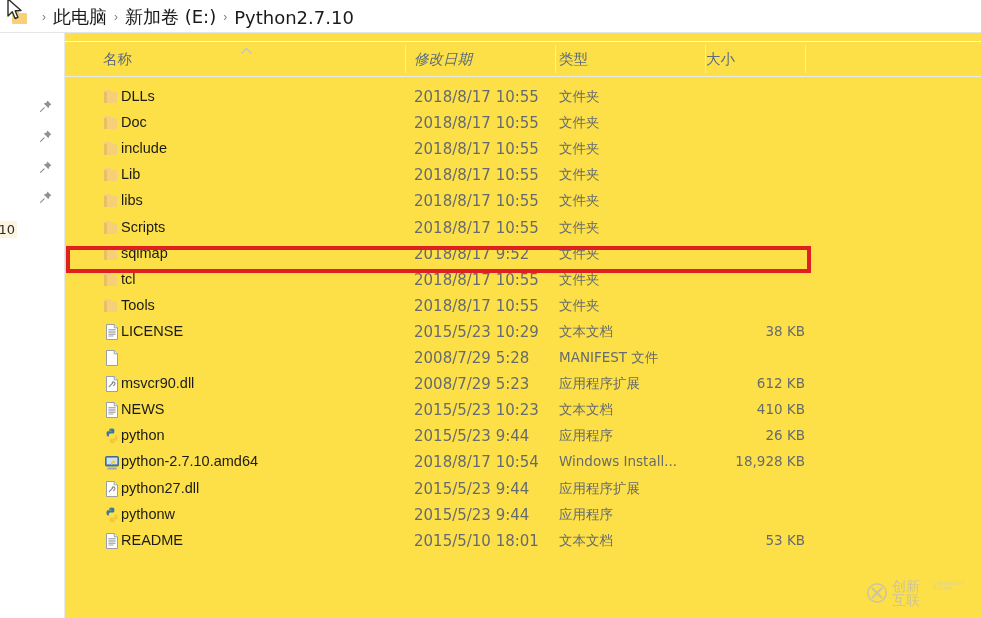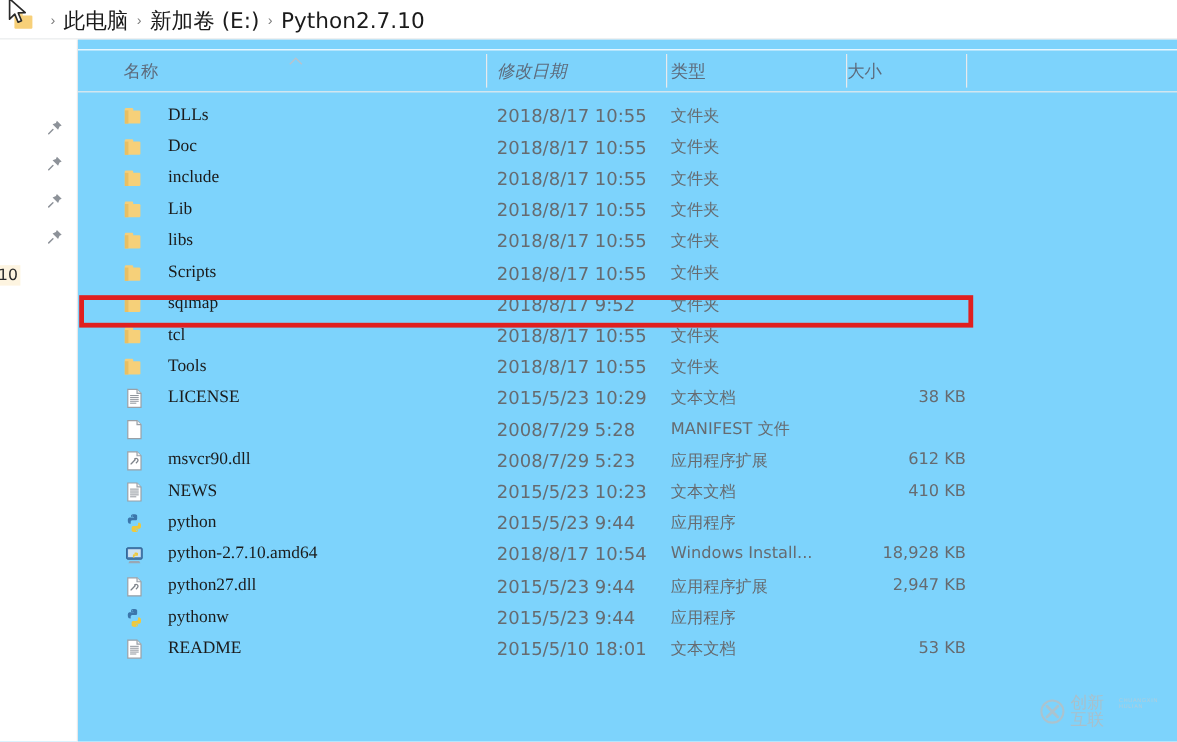--- a/index.html
+++ b/index.html
@@ -64,21 +64,21 @@
     position:absolute;left:-16px;font-size:13px;color:#2b2b2b;white-space:nowrap;
     font-family:"DejaVu Sans","Liberation Sans",sans-serif;
   }
   .rail-crumb.sel{
     background:#fdf4e0;padding:1px 2px;
   }
 
   
   #listview{
     position:absolute;left:65px;top:33px;width:916px;height:585px;
-    background:#7dd3fc;
+    background:#fde047;
   }
 
   
   #colheader{
     position:absolute;left:0;top:8px;width:916px;height:36px;
   }
   #colheader .hline-top{
     position:absolute;left:0;top:0;width:916px;height:1px;background:#ffffff;
   }
   #colheader .hline-bot{
@@ -96,23 +96,23 @@
   }
 
   
   .row{
     position:absolute;left:0;width:916px;height:26px;
   }
   .cell-icon{
     position:absolute;left:38px;top:4px;width:18px;height:18px;
   }
   .cell-name{
-    position:absolute;left:75px;top:4px;font-size:14.5px;color:#1b1b1b;
+    position:absolute;left:56px;top:4px;font-size:14.5px;color:#1b1b1b;
     white-space:nowrap;
-    font-family:Liberation Serif, serif;
+    font-family:Liberation Sans, sans-serif;
   }
   .cell-date{
     position:absolute;left:349px;top:4px;font-size:15px;color:#666b70;
     white-space:nowrap;
     font-family:"DejaVu Sans","Liberation Sans",sans-serif;
   }
   .cell-type{
     position:absolute;left:494px;top:4px;font-size:13.5px;color:#666b70;
     white-space:nowrap;overflow:hidden;max-width:140px;
     font-family:"DejaVu Sans","Liberation Sans",sans-serif;
@@ -349,20 +349,21 @@
         <div class="cell-size">410 KB</div>
       </div>
       <div class="row" style="top: 390.3px;">
         <span class="cell-icon"><svg viewBox="0 0 18 18" width="18" height="18">
             <path d="M8.6,1.6 c-2.6,0 -2.4,1.1 -2.4,1.1 l0,1.2 2.5,0 0,0.4 -3.5,0 c0,0 -1.7,-0.2 -1.7,2.5 c0,2.7 1.5,2.6 1.5,2.6 l0.9,0 0,-1.3 c0,0 -0.1,-1.5 1.5,-1.5 l2.5,0 c0,0 1.4,0 1.4,-1.4 l0,-2.3 c0,0 0.2,-1.3 -2.7,-1.3 z M7.2,2.5 a0.45,0.45 0 1,1 0,0.9 a0.45,0.45 0 1,1 0,-0.9 z" fill="#3b76ab"></path>
             <path d="M9.4,16.4 c2.6,0 2.4,-1.1 2.4,-1.1 l0,-1.2 -2.5,0 0,-0.4 3.5,0 c0,0 1.7,0.2 1.7,-2.5 c0,-2.7 -1.5,-2.6 -1.5,-2.6 l-0.9,0 0,1.3 c0,0 0.1,1.5 -1.5,1.5 l-2.5,0 c0,0 -1.4,0 -1.4,1.4 l0,2.3 c0,0 -0.2,1.3 2.7,1.3 z M10.8,15.5 a0.45,0.45 0 1,1 0,-0.9 a0.45,0.45 0 1,1 0,0.9 z" fill="#f0c93c"></path>
           </svg></span>
         <div class="cell-name">python</div>
         <div class="cell-date">2015/5/23 9:44</div>
         <div class="cell-type">应用程序</div>
+        <div class="cell-size">26 KB</div>
       </div>
       <div class="row" style="top: 416.4px;">
         <span class="cell-icon"><svg viewBox="0 0 18 18" width="18" height="18">
             <rect x="2.5" y="3.5" width="13" height="9.5" rx="1" fill="#4a7fb5" stroke="#2f5c8a" stroke-width="0.8"></rect>
             <rect x="3.7" y="4.7" width="10.6" height="6.6" fill="#cfe2f2"></rect>
             <path d="M5,14.4 h8 l1,2 h-10 z" fill="#9aa7b3"></path>
             <path d="M10.4,7.4 c-1.4,0 -1.3,0.6 -1.3,0.6 l0,0.7 1.4,0 0,0.2 -1.9,0 c0,0 -0.9,-0.1 -0.9,1.4 c0,1.4 0.8,1.4 0.8,1.4 l0.5,0 0,-0.7 c0,0 0,-0.8 0.8,-0.8 l1.4,0 c0,0 0.8,0 0.8,-0.8 l0,-1.2 c0,0 0.1,-0.8 -1.6,-0.8 z" fill="#f0c93c"></path>
           </svg></span>
         <div class="cell-name">python-2.7.10.amd64</div>
         <div class="cell-date">2018/8/17 10:54</div>
@@ -371,21 +372,20 @@
       </div>
       <div class="row" style="top: 442.5px;">
         <span class="cell-icon"><svg viewBox="0 0 18 18" width="18" height="18">
             <path d="M3.5,1.5 L11.2,1.5 L14.5,4.8 L14.5,16.5 L3.5,16.5 Z" fill="#ffffff" stroke="#9aa0a6" stroke-width="1"></path>
             <path d="M11.2,1.5 L11.2,4.8 L14.5,4.8" fill="#eef0f2" stroke="#9aa0a6" stroke-width="1"></path>
             <path d="M6.2,11.6 L9.6,8.2 M9.2,7.4 a1.6,1.6 0 1,1 2.3,2.3 L10.6,10.6" fill="none" stroke="#7d838a" stroke-width="1.1" stroke-linecap="round"></path>
           </svg></span>
         <div class="cell-name">python27.dll</div>
         <div class="cell-date">2015/5/23 9:44</div>
         <div class="cell-type">应用程序扩展</div>
-        <div class="cell-size">2,947 KB</div>
       </div>
       <div class="row" style="top: 468.6px;">
         <span class="cell-icon"><svg viewBox="0 0 18 18" width="18" height="18">
             <path d="M8.6,1.6 c-2.6,0 -2.4,1.1 -2.4,1.1 l0,1.2 2.5,0 0,0.4 -3.5,0 c0,0 -1.7,-0.2 -1.7,2.5 c0,2.7 1.5,2.6 1.5,2.6 l0.9,0 0,-1.3 c0,0 -0.1,-1.5 1.5,-1.5 l2.5,0 c0,0 1.4,0 1.4,-1.4 l0,-2.3 c0,0 0.2,-1.3 -2.7,-1.3 z M7.2,2.5 a0.45,0.45 0 1,1 0,0.9 a0.45,0.45 0 1,1 0,-0.9 z" fill="#3b76ab"></path>
             <path d="M9.4,16.4 c2.6,0 2.4,-1.1 2.4,-1.1 l0,-1.2 -2.5,0 0,-0.4 3.5,0 c0,0 1.7,0.2 1.7,-2.5 c0,-2.7 -1.5,-2.6 -1.5,-2.6 l-0.9,0 0,1.3 c0,0 0.1,1.5 -1.5,1.5 l-2.5,0 c0,0 -1.4,0 -1.4,1.4 l0,2.3 c0,0 -0.2,1.3 2.7,1.3 z M10.8,15.5 a0.45,0.45 0 1,1 0,-0.9 a0.45,0.45 0 1,1 0,0.9 z" fill="#f0c93c"></path>
           </svg></span>
         <div class="cell-name">pythonw</div>
         <div class="cell-date">2015/5/23 9:44</div>
         <div class="cell-type">应用程序</div>
       </div>

